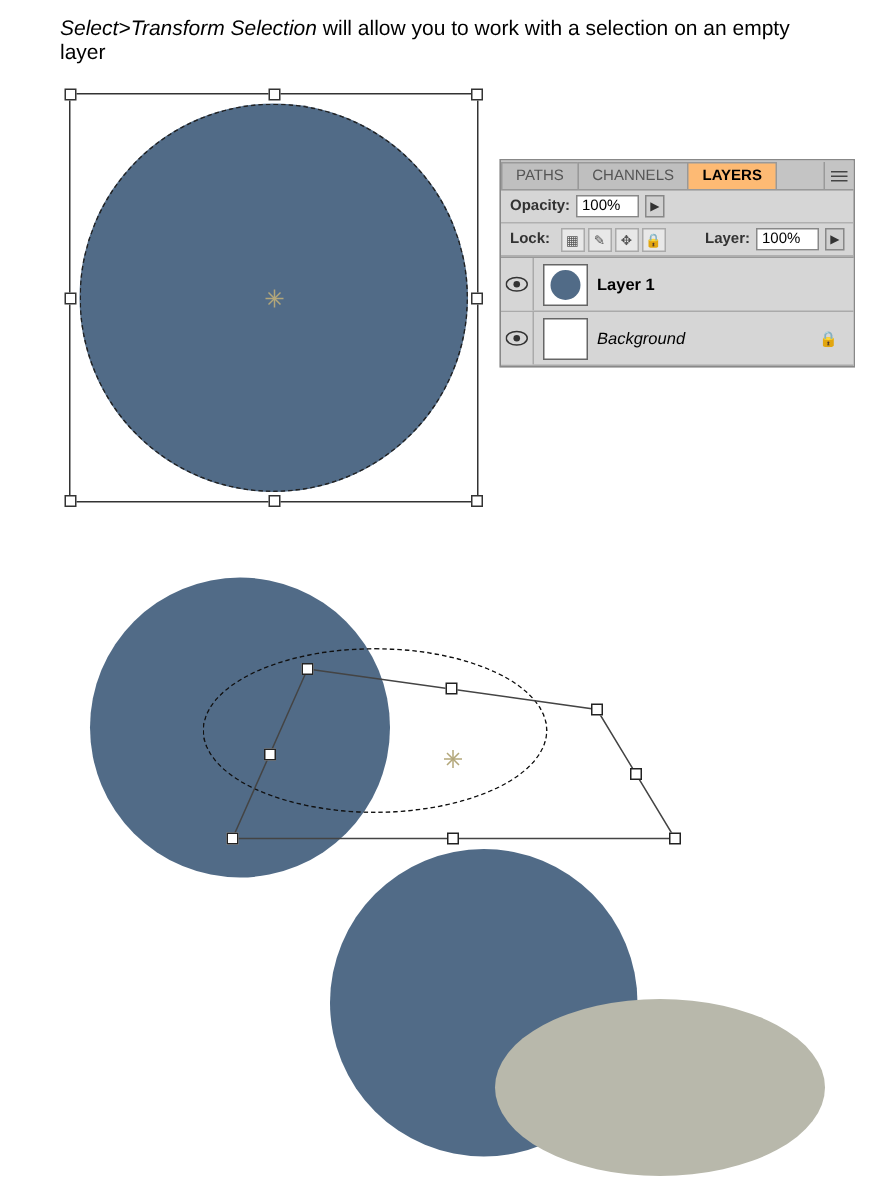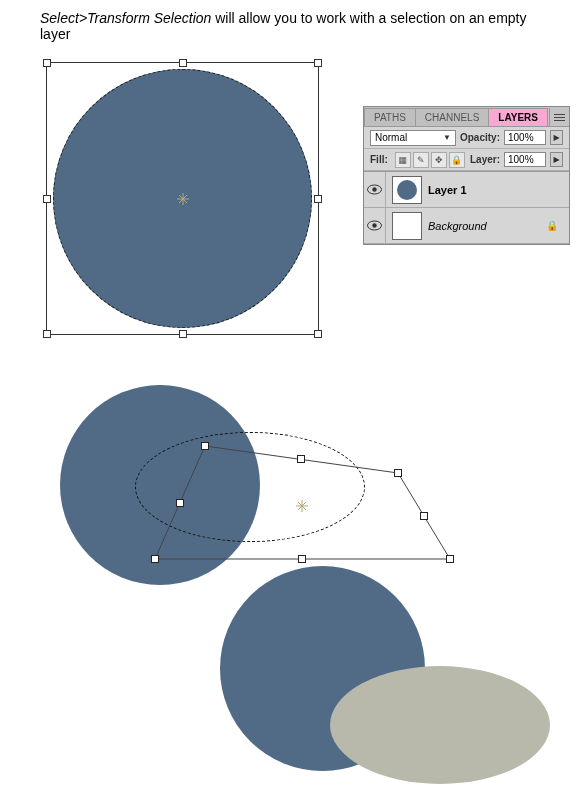--- a/index.html
+++ b/index.html
@@ -67,21 +67,21 @@
     width:14px; height:14px; margin:-7px 0 0 -7px;
     color:#bba;
   }
   .center-mark svg { display:block; }
 
   
   .panel {
     position: absolute;
     right: 10px;
     top: 106px;
-    width: 207px;
+    width: 237px;
     background: #d6d6d6;
     border: 1px solid #888;
     font-size: 11px;
     color: #000;
   }
   .tabs {
     display: flex;
     background: #c4c4c4;
     border-bottom: 1px solid #999;
     height: 20px;
@@ -91,21 +91,21 @@
     padding: 3px 9px;
     background: #bfbfbf;
     color: #555;
     font-size: 10px;
     border: 1px solid #999;
     border-bottom: none;
     margin-right: -1px;
     position: relative;
   }
   .tab.active {
-    background: #f9a8d4;
+    background: #fdba74;
     color: #000;
     font-weight: bold;
     z-index: 1;
   }
   .tabs .menu {
     margin-left: auto;
     width: 20px; height: 18px;
     display:flex; flex-direction:column; justify-content:center; align-items:center;
     gap:2px;
     border-left:1px solid #999;
@@ -257,32 +257,28 @@
     <div class="tab">PATHS</div>
     <div class="tab">CHANNELS</div>
     <div class="tab active">LAYERS</div>
     <div class="menu">
         <span></span>
         <span></span>
         <span></span>
       </div>
   </div>
   <div class="row bordered">
-    <div class="select">
-      <span>Normal</span>
-      <span class="tri">▼</span>
-    </div>
     <span class="lbl">Opacity:</span>
     <div class="pct">
         <span>100%</span>
       </div>
     <div class="arrow-btn">▶</div>
   </div>
   <div class="row bordered">
-    <span class="lbl">Fill:</span>
+    <span class="lbl">Lock:</span>
     <div class="lock-icons">
       <div class="ic">▦</div>
       <div class="ic">✎</div>
       <div class="ic">✥</div>
       <div class="ic">🔒</div>
     </div>
     <span class="lbl" style="margin-left:auto">Layer:</span>
     <div class="pct">
         <span>100%</span>
       </div>

